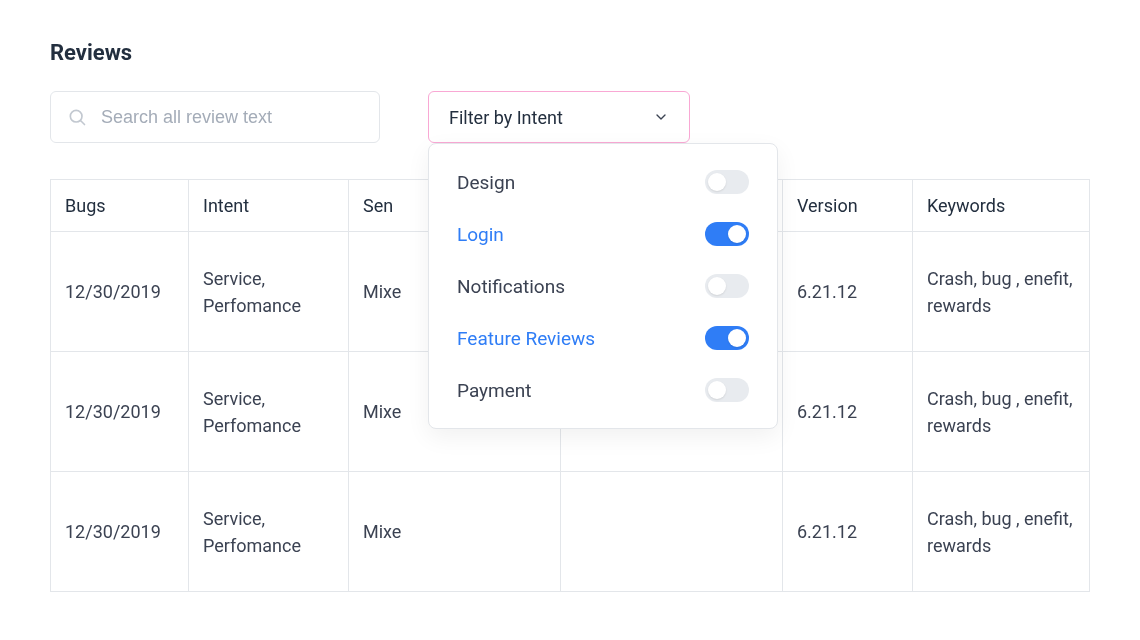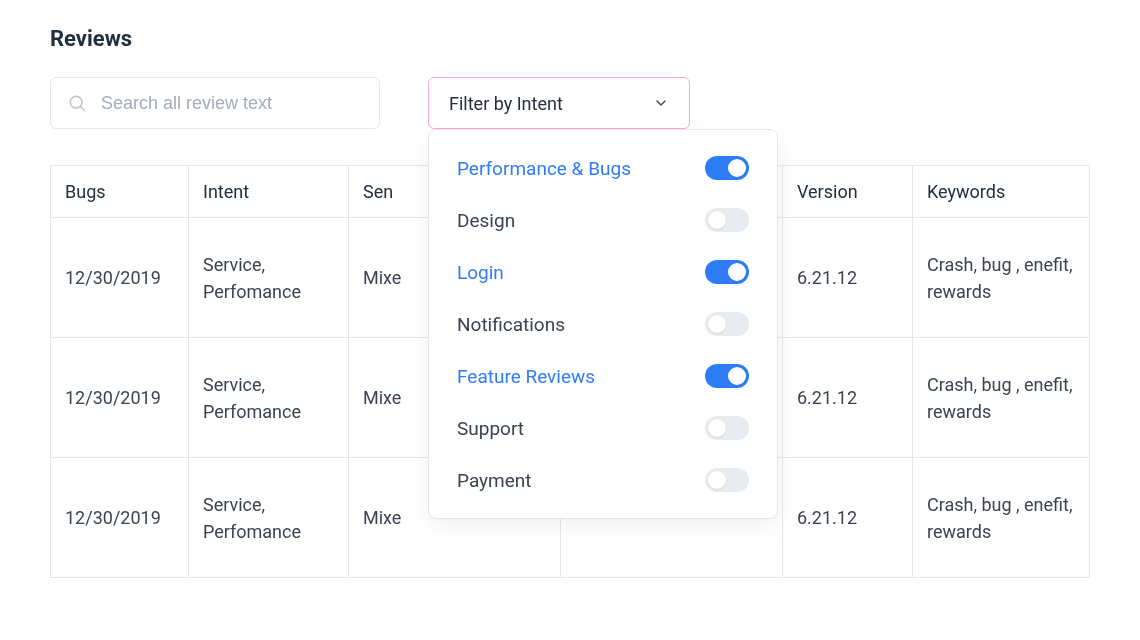--- a/index.html
+++ b/index.html
@@ -6,21 +6,21 @@
   body {
     font-family: -apple-system, BlinkMacSystemFont, "Segoe UI", Roboto, sans-serif;
     background: #fff;
     color: #232F3F;
     width: 1140px;
     height: 640px;
     overflow: hidden;
     border-radius: 12px;
   }
   .page {
-    padding: 26px 50px 0 50px;
+    padding: 40px 50px 0 50px;
     position: relative;
   }
   .page-title {
     font-size: 22px;
     font-weight: 700;
     color: #232F3F;
     margin-bottom: 26px;
   }
   .controls {
     display: flex;
@@ -156,26 +156,20 @@
     </div>
 
     <div class="filter-select">
       <div class="filter-trigger">
         <span>Filter by Intent</span>
         <svg width="16" height="16" viewBox="0 0 24 24" fill="none" stroke="#3B4252" stroke-width="2" stroke-linecap="round" stroke-linejoin="round">
             <polyline points="6 9 12 15 18 9"></polyline>
           </svg>
       </div>
       <div class="dropdown" id="dropdown">
-          <div class="dropdown-item active">
-            <span class="label">Performance &amp; Bugs</span>
-            <div class="toggle on">
-              <div class="knob"></div>
-            </div>
-          </div>
           <div class="dropdown-item">
             <span class="label">Design</span>
             <div class="toggle">
               <div class="knob"></div>
             </div>
           </div>
           <div class="dropdown-item active">
             <span class="label">Login</span>
             <div class="toggle on">
               <div class="knob"></div>
@@ -183,26 +177,20 @@
           </div>
           <div class="dropdown-item">
             <span class="label">Notifications</span>
             <div class="toggle">
               <div class="knob"></div>
             </div>
           </div>
           <div class="dropdown-item active">
             <span class="label">Feature Reviews</span>
             <div class="toggle on">
-              <div class="knob"></div>
-            </div>
-          </div>
-          <div class="dropdown-item">
-            <span class="label">Support</span>
-            <div class="toggle">
               <div class="knob"></div>
             </div>
           </div>
           <div class="dropdown-item">
             <span class="label">Payment</span>
             <div class="toggle">
               <div class="knob"></div>
             </div>
           </div>
         </div>

